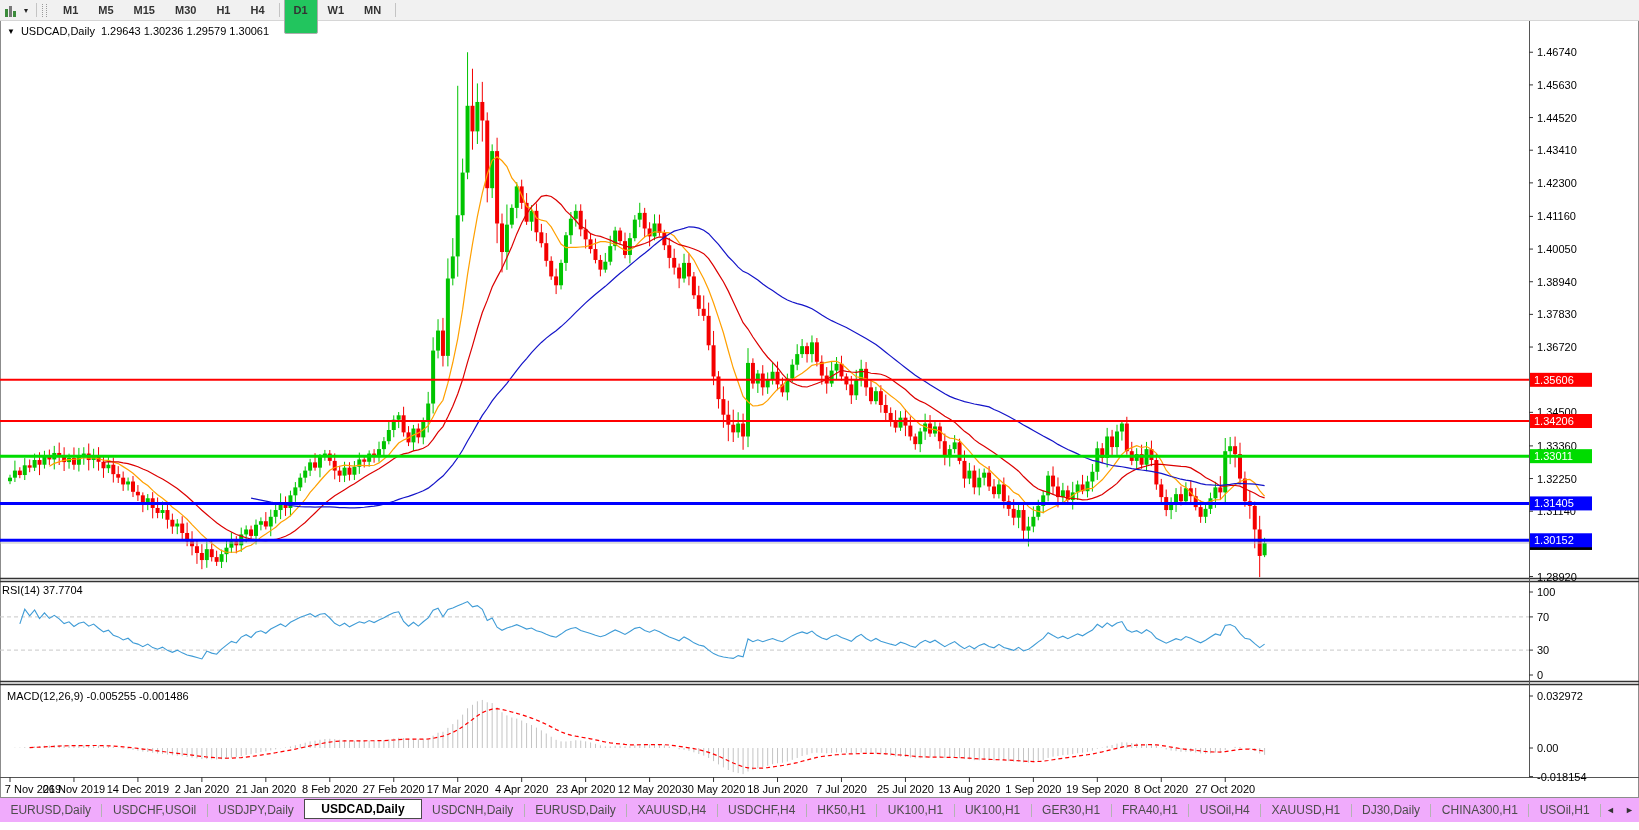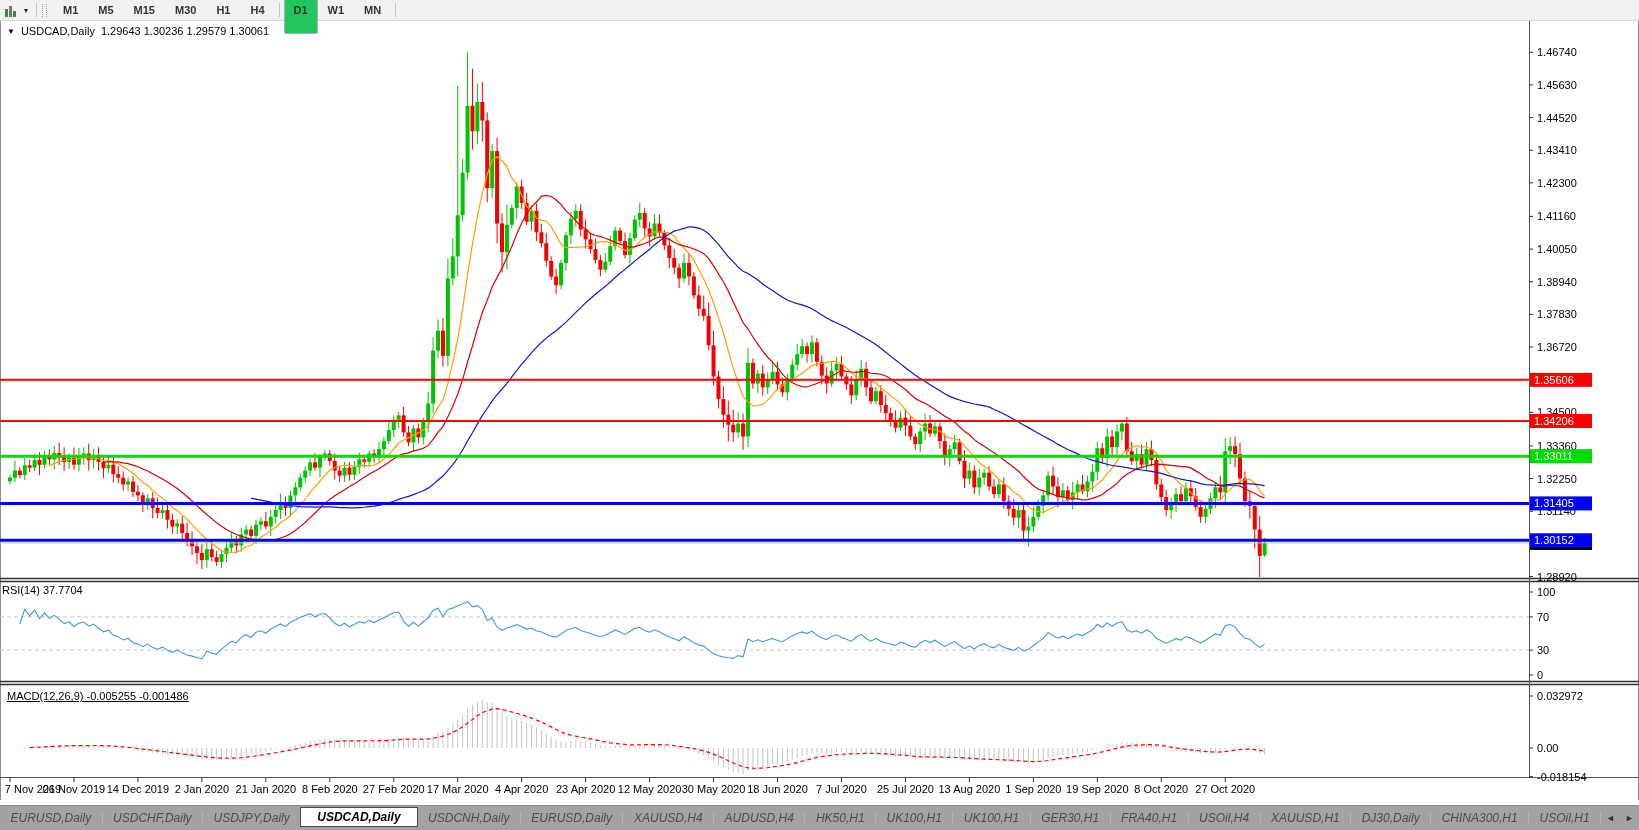--- a/index.html
+++ b/index.html
@@ -20,25 +20,25 @@
   .tf-btn{padding:16px 9px;line-height:13px;cursor:default;border:1px solid transparent;border-radius:2px;font-weight:bold;}
   .tf-btn.active{background:#22c55e;border:1px solid #adadad;}
   
   #chart-svg{position:absolute;top:0;left:0;z-index:1;}
   #chart-svg text{font-family:"Liberation Sans",sans-serif;}
   
   .ovl{position:absolute;z-index:3;font-size:11px;color:#000;white-space:nowrap;}
   #chart-title{top:25px;left:7px;display:flex;align-items:center;gap:6px;}
   #chart-title .collapse{font-size:8px;}
   #rsi-label{top:584px;left:2px;}
-  #macd-label{top:690px;left:7px;text-decoration:underline;}
+  #macd-label{top:690px;left:7px;}
   
-  .tabbar{position:absolute;left:0;right:0;bottom:0;height:24px;background:#a3a3a3;
+  .tabbar{position:absolute;left:0;right:0;bottom:8px;height:24px;background:#f0abfc;
           border-top:1px solid #8c8c8c;display:flex;align-items:center;z-index:5;
-          font-size:12px;color:#4d4d4d;font-style:italic;}
+          font-size:12px;color:#4d4d4d;}
   .tab{flex:1 1 auto;text-align:center;padding:3px 6px;white-space:nowrap;cursor:default;}
   .tab.active{flex:0 0 auto;background:#fff;border:1px solid #4a4a4a;color:#000;
               font-weight:bold;padding:2px 16px;margin-top:-2px;}
   .tab-div{width:1px;height:13px;background:#b3b3b3;flex:0 0 aupx;}
   .tab-scroll{flex:0 0 auto;padding:0 5px;font-size:9px;color:#333;cursor:default;}
 </style>
 </head>
 <body>
 
 <div class="toolbar">
@@ -980,31 +980,31 @@
   <span class="collapse">▼</span>
   <span>USDCAD,Daily</span>
   <span>1.29643 1.30236 1.29579 1.30061</span>
 </div>
 <div class="ovl" id="rsi-label">RSI(14) 37.7704</div>
 <div class="ovl" id="macd-label">MACD(12,26,9) -0.005255 -0.001486</div>
 
 <div class="tabbar">
   <div class="tab">EURUSD,Daily</div>
   <div class="tab-div"></div>
-  <div class="tab">USDCHF,Daily</div>
+  <div class="tab">USDCHF,USOil</div>
   <div class="tab-div"></div>
   <div class="tab">USDJPY,Daily</div>
   <div class="tab active">USDCAD,Daily</div>
   <div class="tab">USDCNH,Daily</div>
   <div class="tab-div"></div>
   <div class="tab">EURUSD,Daily</div>
   <div class="tab-div"></div>
   <div class="tab">XAUUSD,H4</div>
   <div class="tab-div"></div>
-  <div class="tab">AUDUSD,H4</div>
+  <div class="tab">USDCHF,H4</div>
   <div class="tab-div"></div>
   <div class="tab">HK50,H1</div>
   <div class="tab-div"></div>
   <div class="tab">UK100,H1</div>
   <div class="tab-div"></div>
   <div class="tab">UK100,H1</div>
   <div class="tab-div"></div>
   <div class="tab">GER30,H1</div>
   <div class="tab-div"></div>
   <div class="tab">FRA40,H1</div>

